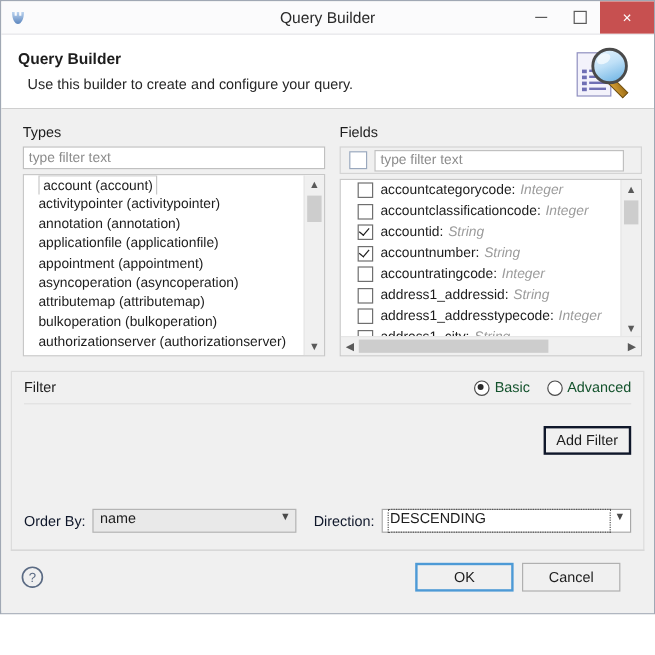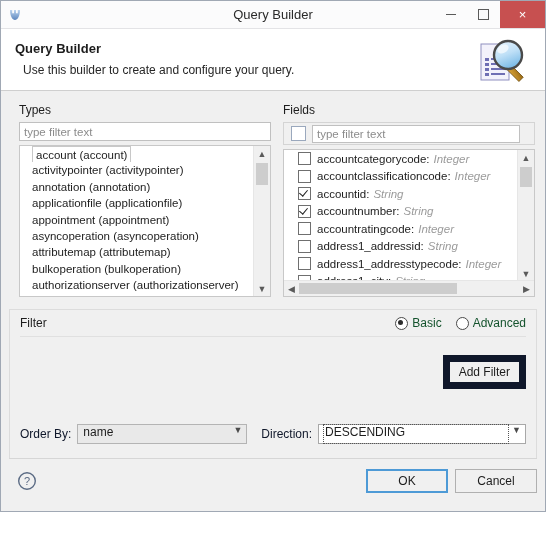--- a/index.html
+++ b/index.html
@@ -376,21 +376,21 @@
     background: #2b2b2b;
   }
 
   .addfilter-row {
     display: flex;
     justify-content: flex-end;
     margin-top: 18px;
   }
   .btn {
     background: #f0f0f0;
-    border: 7px solid #0f172a;
+    border: 2px solid #0f172a;
     font-size: 12px;
     color: #1d1d1d;
     padding: 3px 9px;
     cursor: default;
     box-sizing: border-box;
   }
 
   .orderby-row {
     position: absolute;
     left: 10px;
@@ -450,21 +450,21 @@
   }
   .help-icon {
     margin-left: 8px;
     width: 20px;
     height: 20px;
   }
   .bb-buttons {
     margin-left: auto;
     display: flex;
     gap: 7px;
-    margin-right: 0;
+    margin-right: 20px;
   }
   .btn-dialog {
     width: 82px;
     height: 24px;
     display: flex;
     align-items: center;
     justify-content: center;
     background: #f0f0f0;
     border: 1px solid #b0b0b0;
     font-size: 12px;

